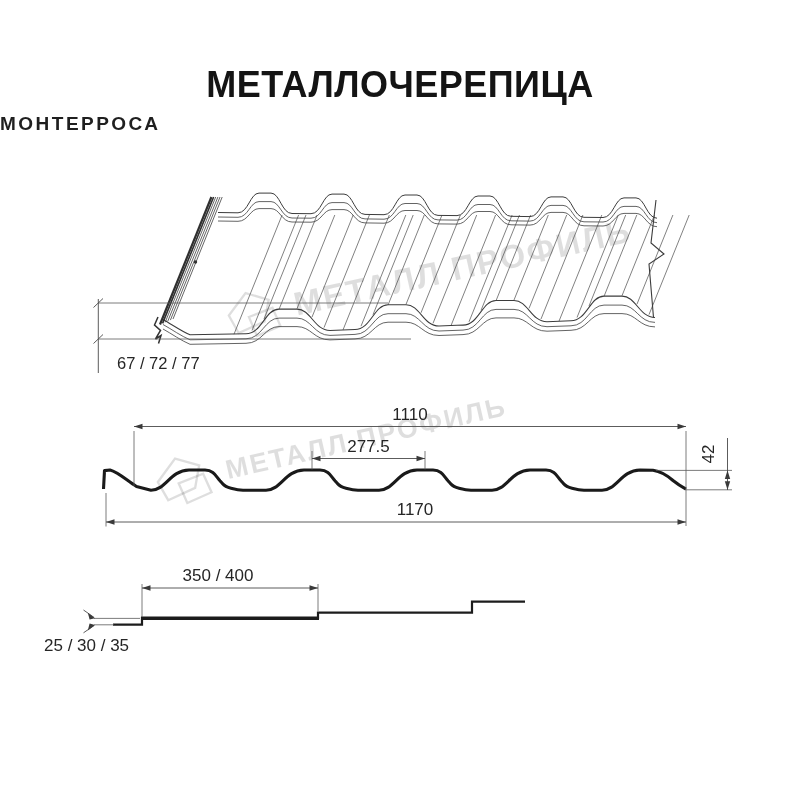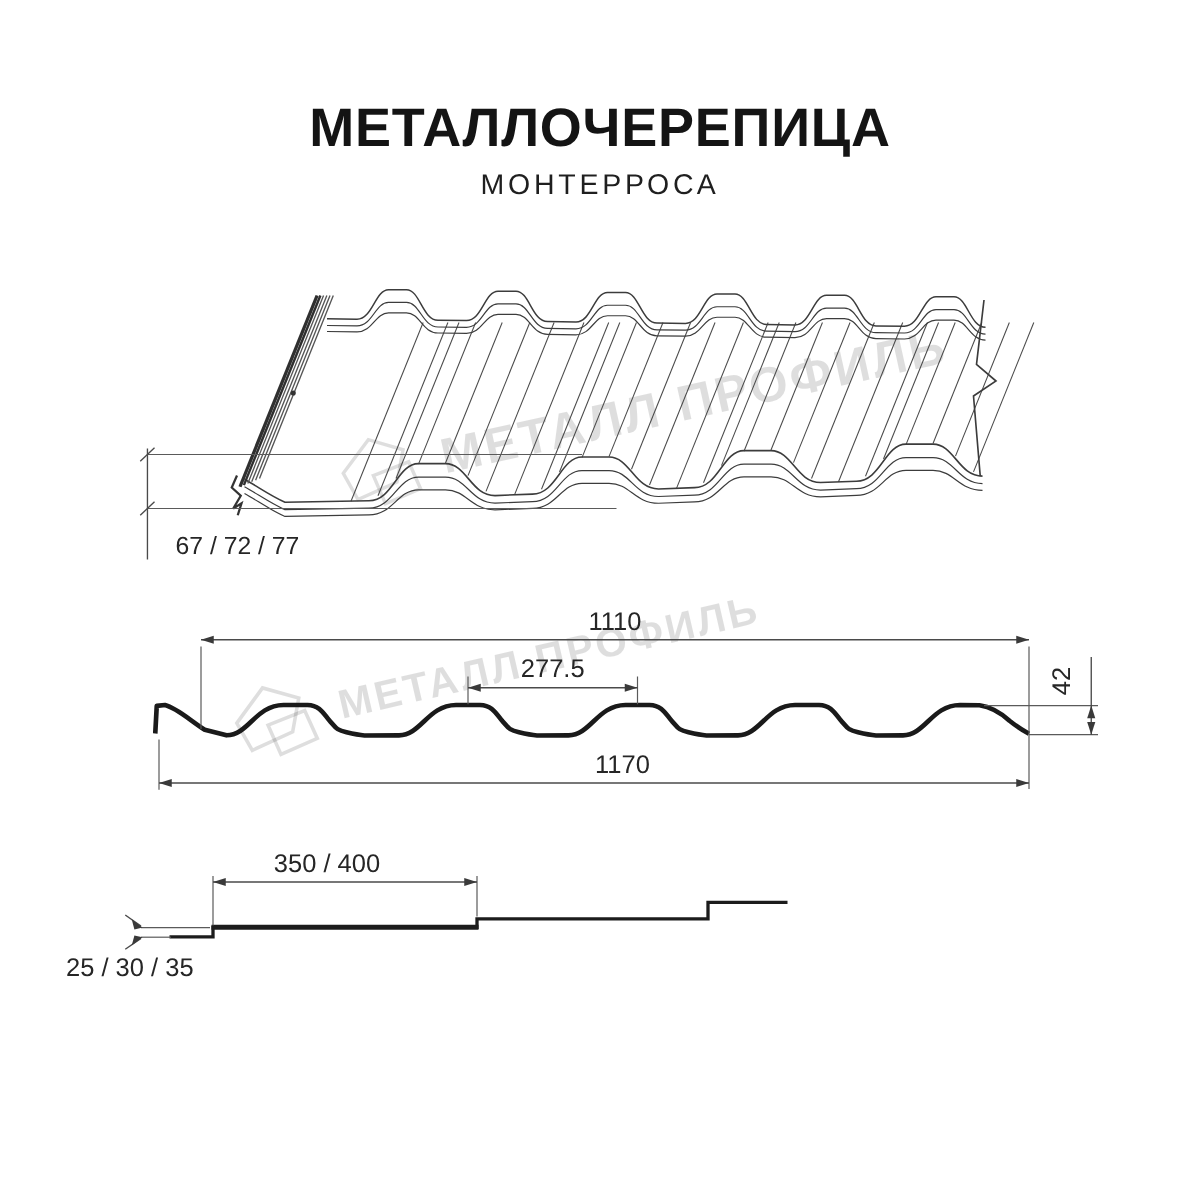--- a/index.html
+++ b/index.html
@@ -1,21 +1,21 @@
 <!DOCTYPE html>
 <html><head>
 <meta charset="utf-8">
 <style>
   html,body{margin:0;padding:0;background:#fff;}
   #page{position:relative;width:732px;height:800px;background:#fff;overflow:hidden;
         font-family:"Liberation Sans",sans-serif;}
   .title{position:absolute;left:0;top:66px;width:800px;text-align:center;
          font-size:36px;font-weight:700;letter-spacing:.5px;color:#141414;line-height:1.05;}
-  .subtitle{position:absolute;left:0;top:113px;width:800px;text-align:center;
-         font-size:19px;font-weight:400;letter-spacing:2.5px;color:#1f1f1f;}
+  .subtitle{position:absolute;left:0;top:113px;width:800px;text-align:left;
+         font-size:19px;font-weight:700;letter-spacing:2.5px;color:#1f1f1f;}
   .wm{position:absolute;display:flex;align-items:center;gap:14px;white-space:nowrap;
       transform-origin:0 50%;pointer-events:none;}
   .wm span{font-weight:700;color:rgba(0,0,0,0.13);letter-spacing:2px;}
   #wm1{left:222px;top:296px;transform:rotate(-12.5deg);}
   #wm1 span{font-size:33px;}
   #wm2{left:150px;top:462px;transform:rotate(-13deg);}
   #wm2 span{font-size:27px;}
   .wm svg path{fill:none;stroke:rgba(0,0,0,0.13);stroke-width:2.4;}
   svg#draw{position:absolute;left:0;top:0;}
   .dim{font-size:17px;fill:#262626;}

